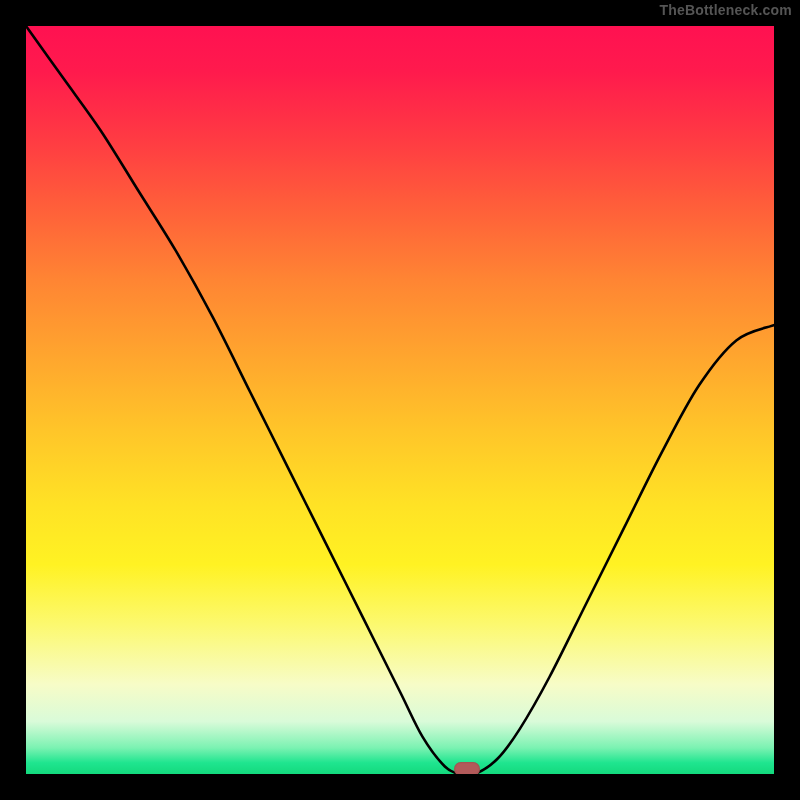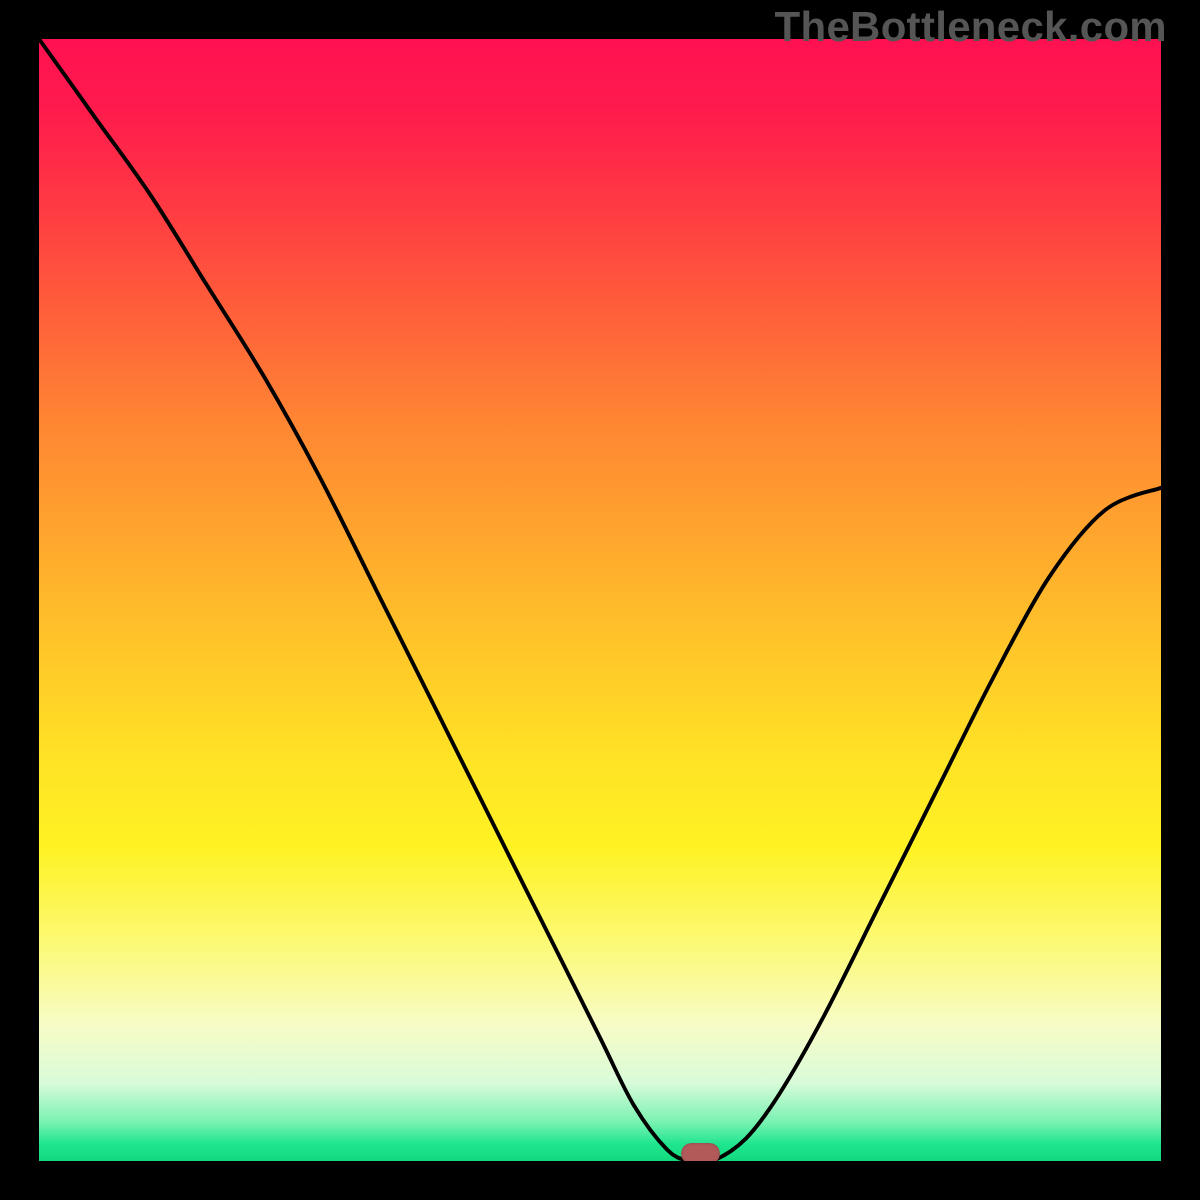--- a/index.html
+++ b/index.html
@@ -13,23 +13,23 @@
   }
   .frame {
     position: relative;
     width: 800px;
     height: 800px;
     background: #000;
   }
   .watermark {
     position: absolute;
     top: 2px;
-    right: 22px;
+    right: 8px;
     color: #555;
-    font-size: 28px;
+    font-size: 14px;
     font-weight: 600;
     letter-spacing: 0.2px;
     z-index: 10;
   }
   .plot-area {
     position: absolute;
     left: 26px;
     top: 26px;
     width: 748px;
     height: 748px;

